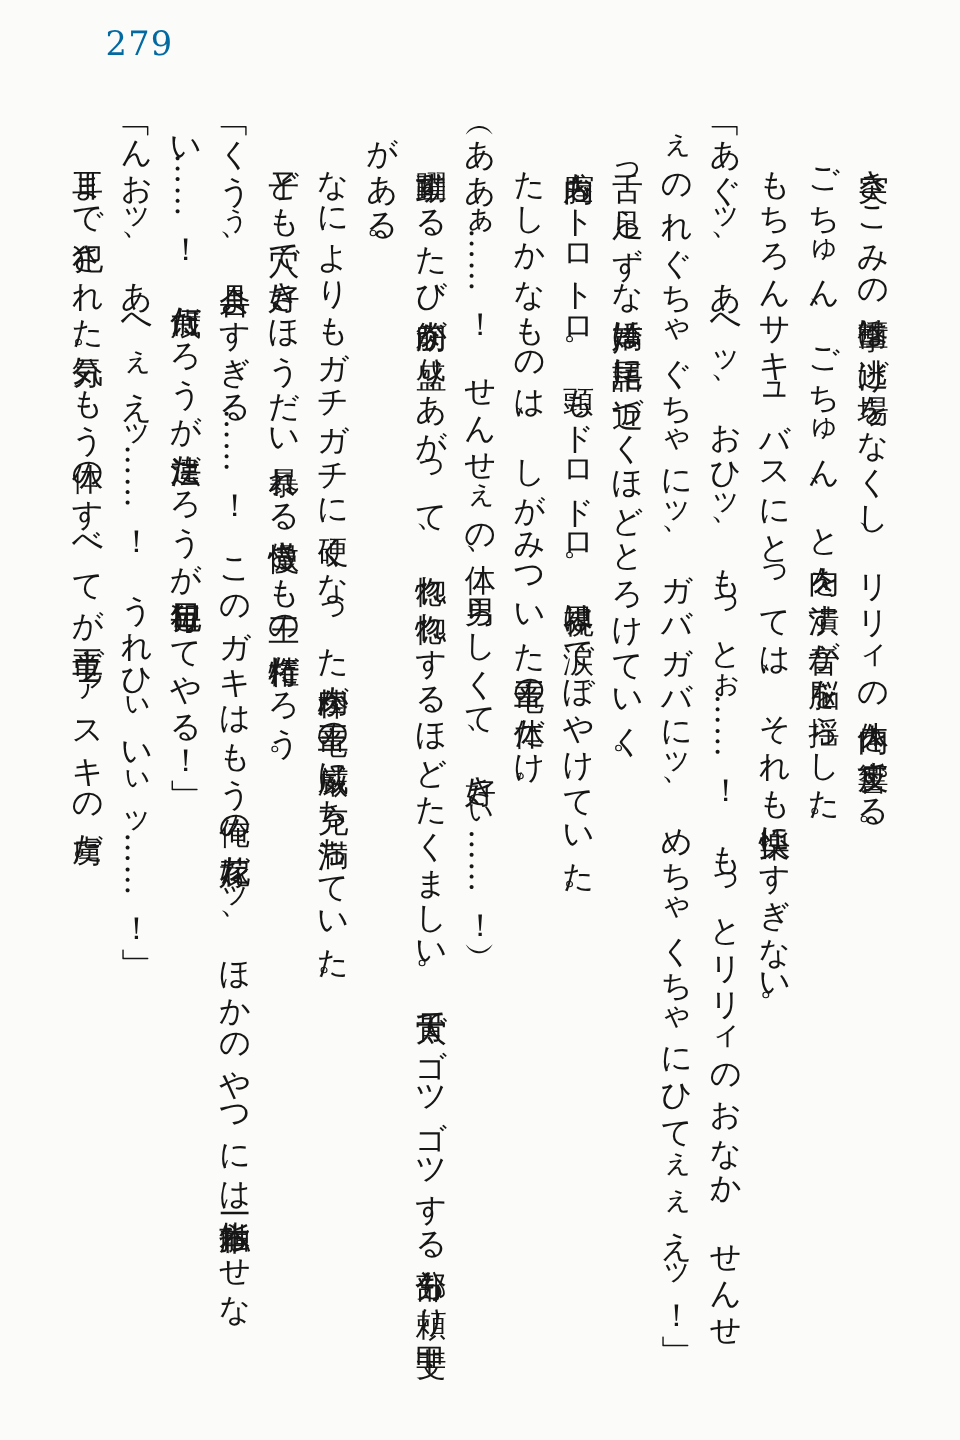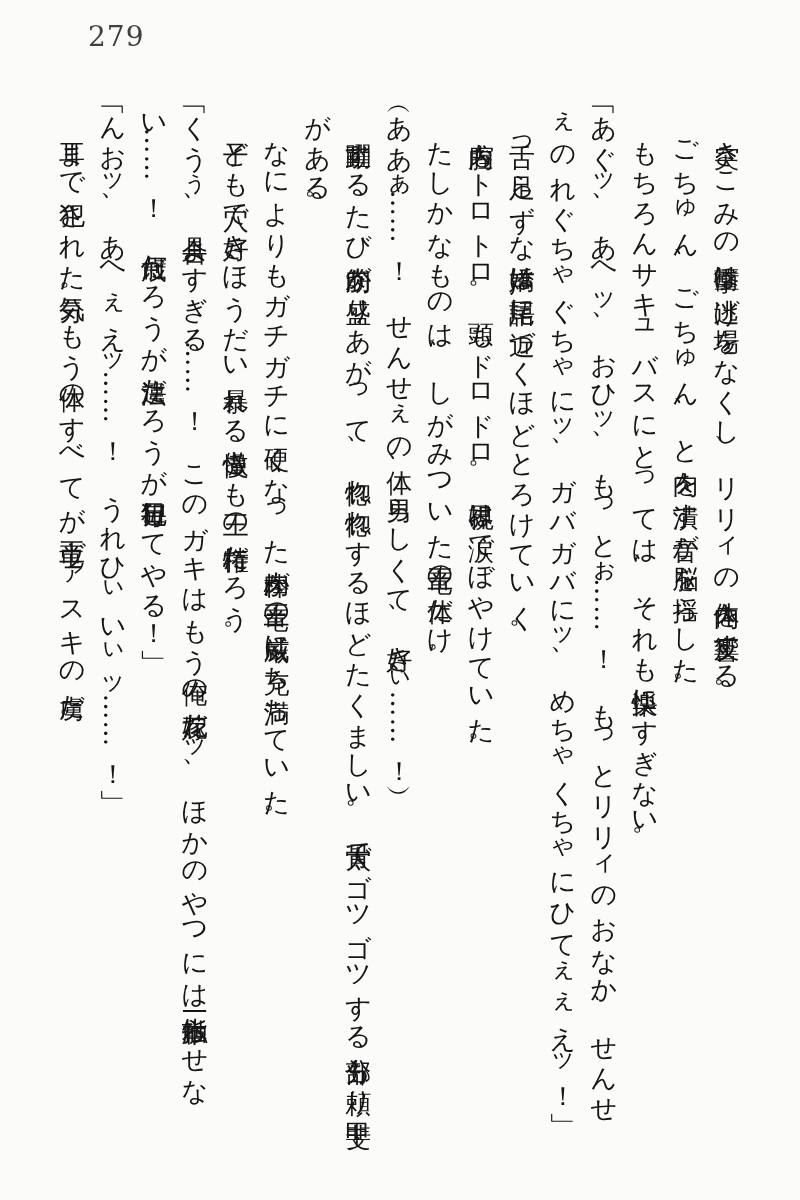--- a/index.html
+++ b/index.html
@@ -17,21 +17,21 @@
     background: #fbfbf9;
     color: #191919;
     font-family: "DejaVu Serif", "Liberation Serif", serif;
   }
   .page-number {
     position: absolute;
     top: 20px;
     left: 88px;
     font-size: 28px;
     letter-spacing: 1px;
-    color: #404040;
+    color: #0369a1;
   }
   .text-block {
     position: absolute;
     top: 97px;
     left: 50px;
     width: 697px;
     height: 1021px;
     writing-mode: vertical-rl;
     font-size: 26px;
     letter-spacing: 0.85px;

